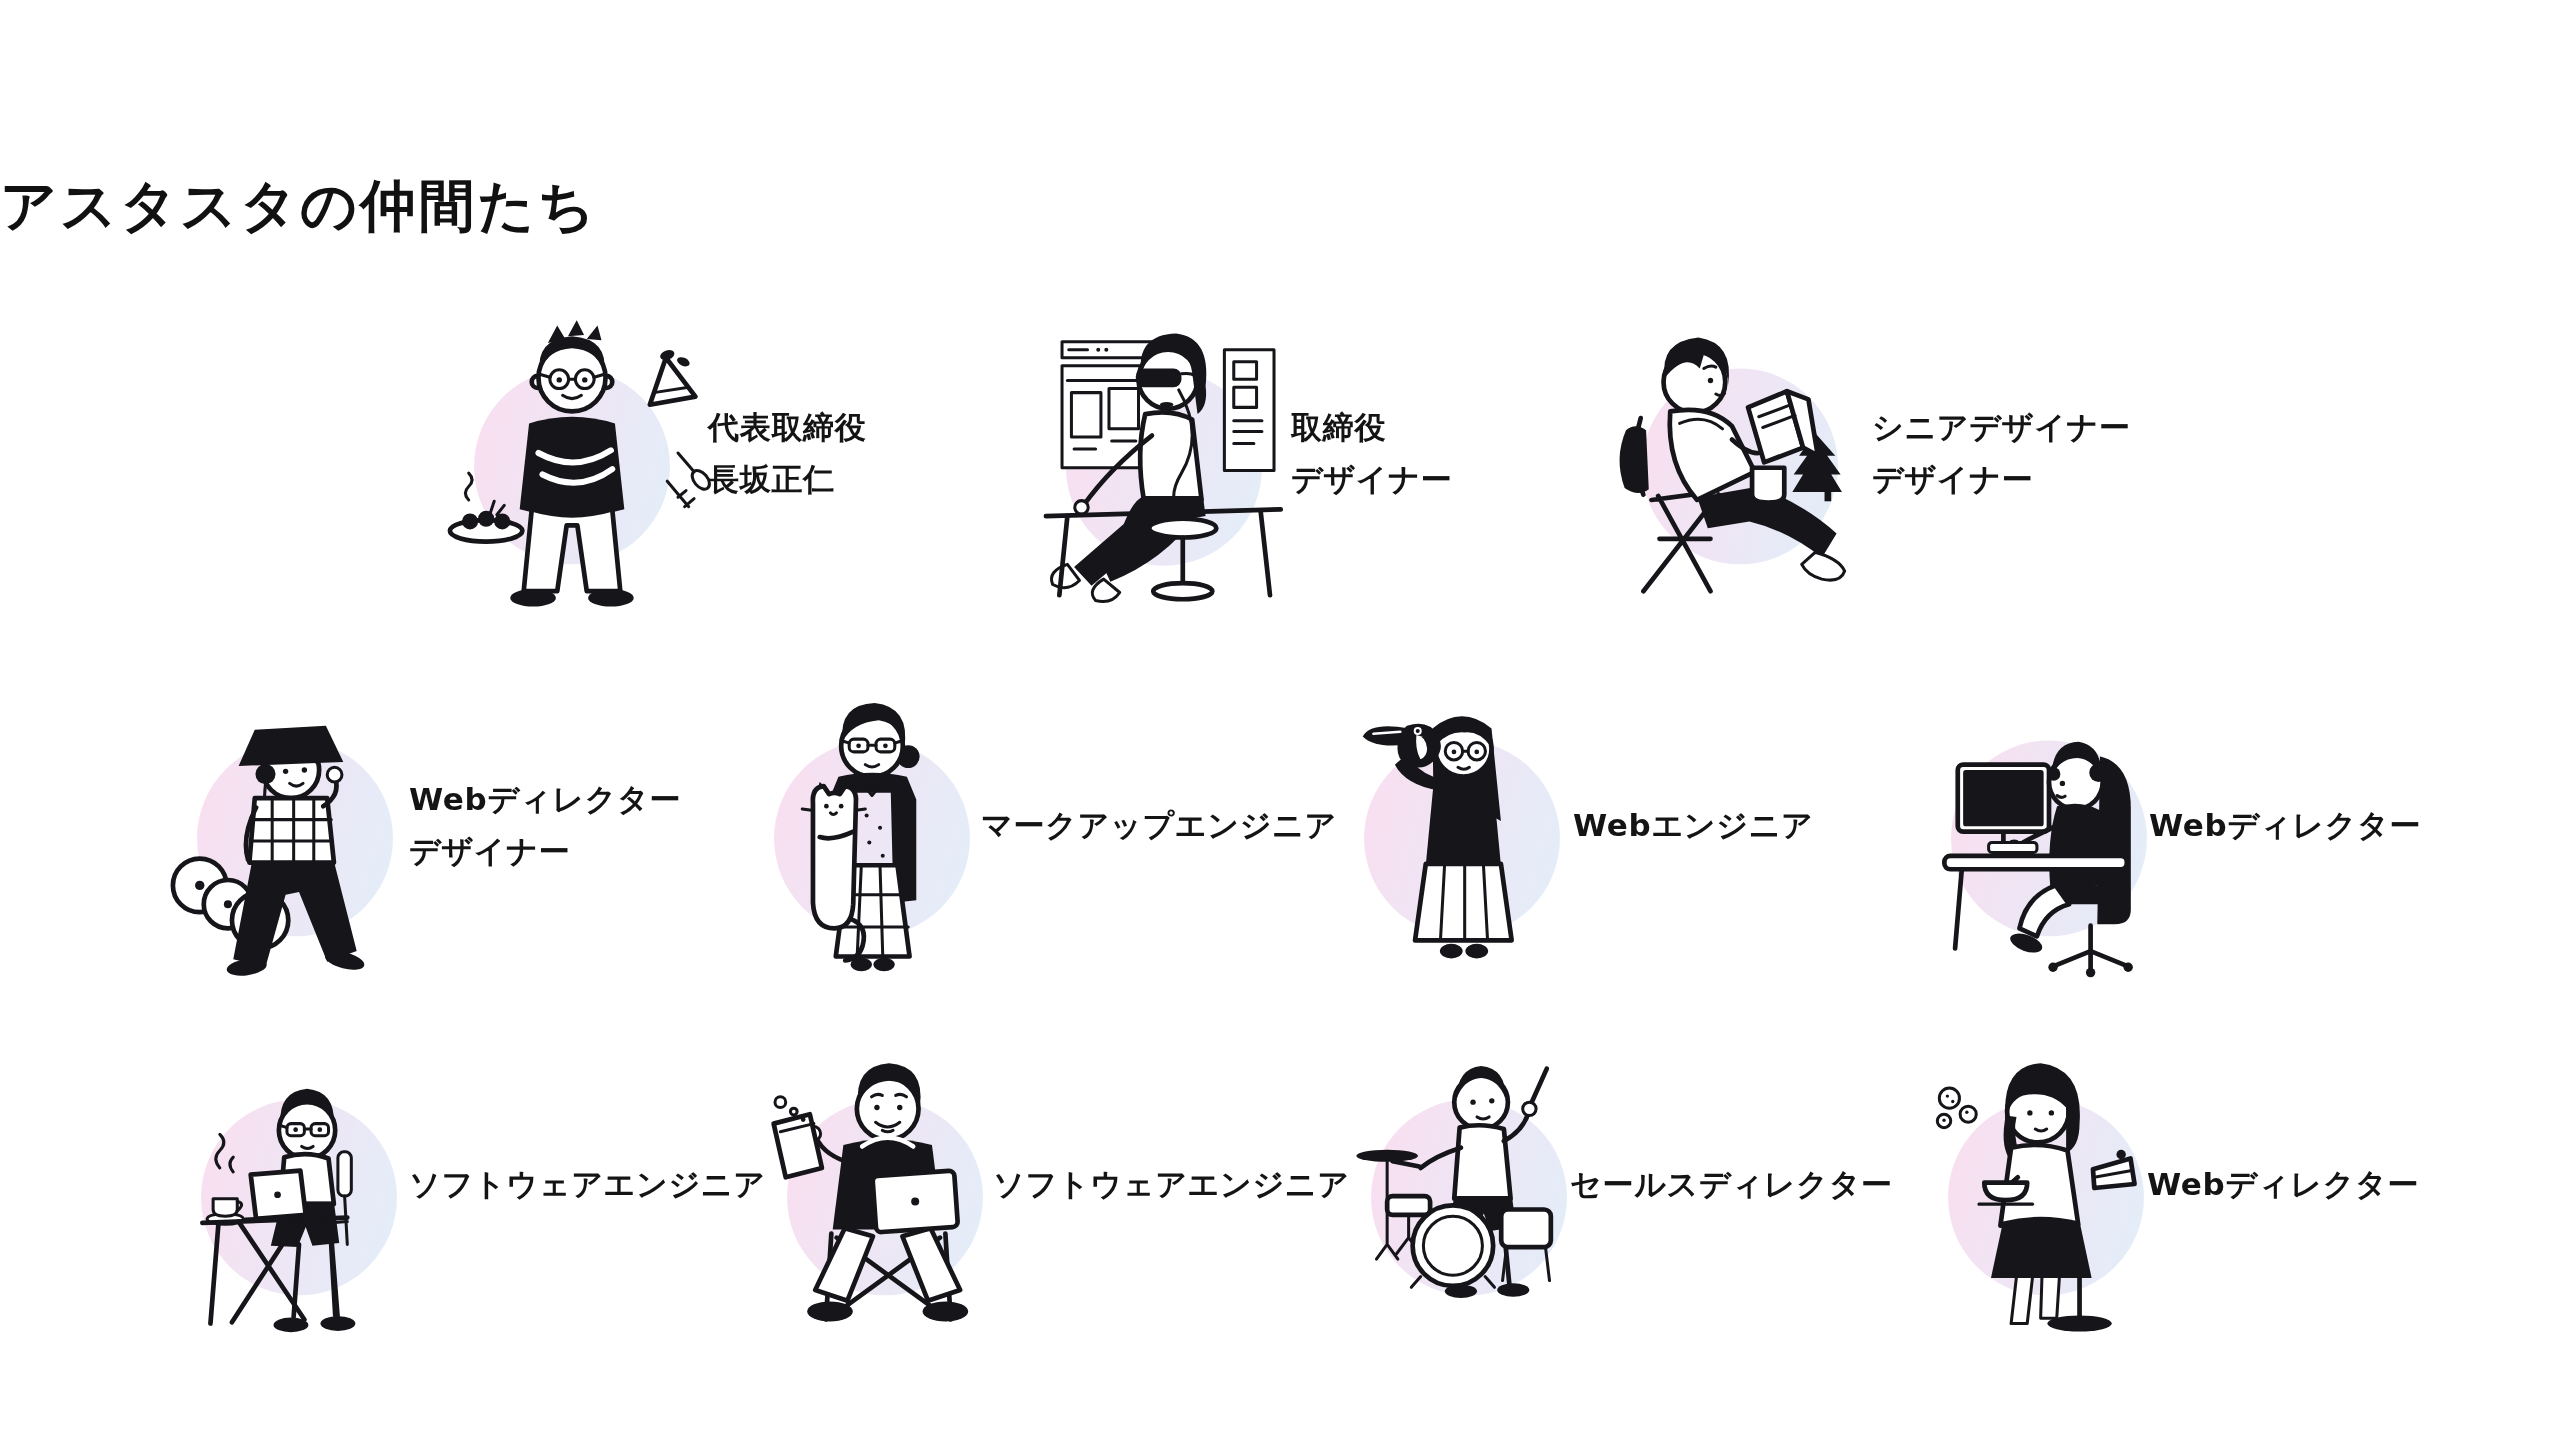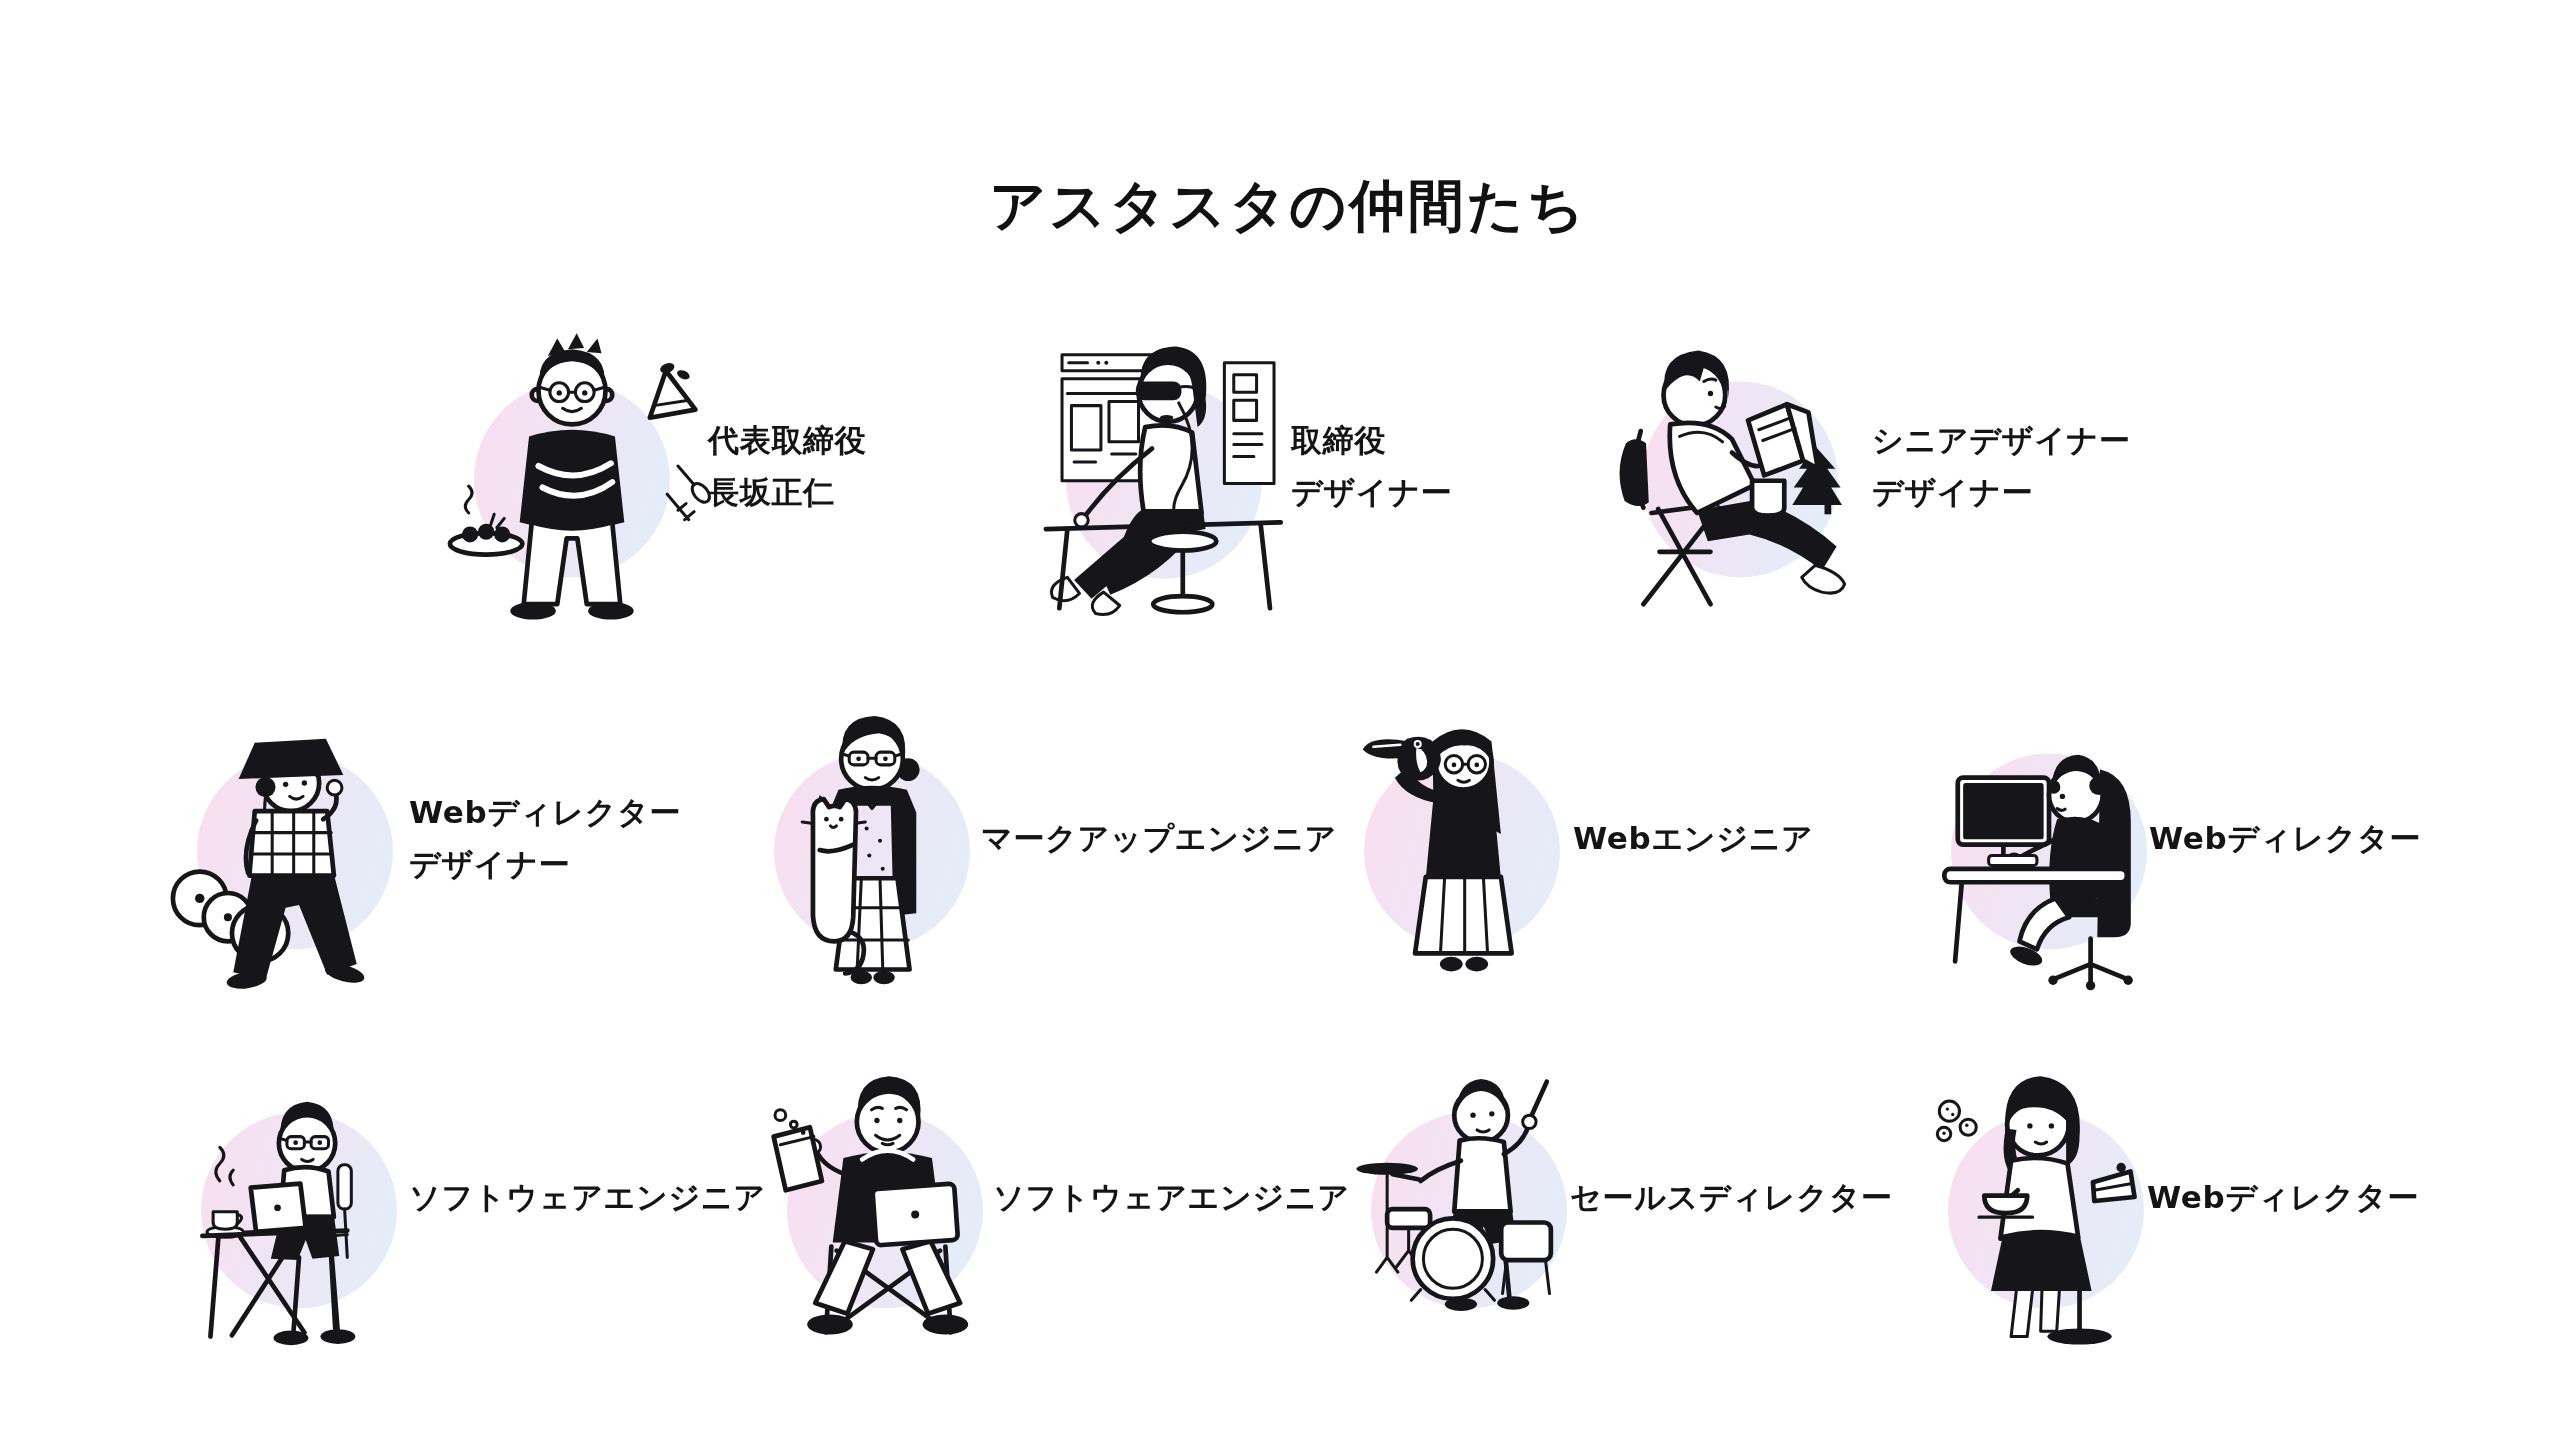--- a/index.html
+++ b/index.html
@@ -5,25 +5,24 @@
   html,body{margin:0;padding:0;}
   body{
     width:2576px;height:1449px;
     background:#ffffff;
     position:relative;
     overflow:hidden;
     font-family:"DejaVu Sans","Liberation Sans",sans-serif;
   }
   .title{
     position:absolute;left:0;right:0;top:131px;
-    text-align:center;
     font-size:56px;font-weight:700;color:#111;
     letter-spacing:2.7px;
   }
-  .member{position:absolute;inset:0;margin-top:13px;}
+  .member{position:absolute;inset:0;}
   .member .illo{
     position:absolute;
     left:calc(var(--cx) - 161px);
     top:calc(var(--cy) - 161px);
     width:322px;height:322px;
   }
   .member .label{
     position:absolute;
     left:var(--tx);
     top:var(--cy);

